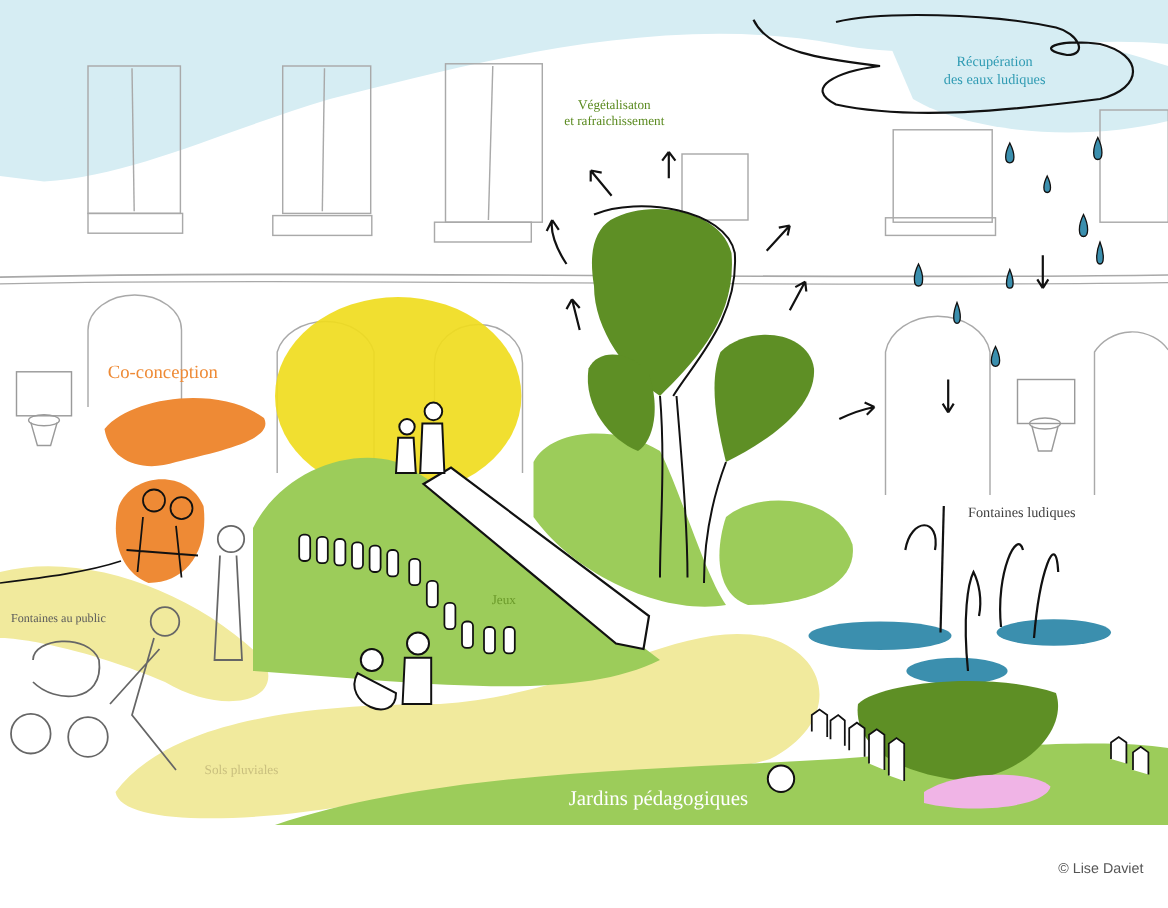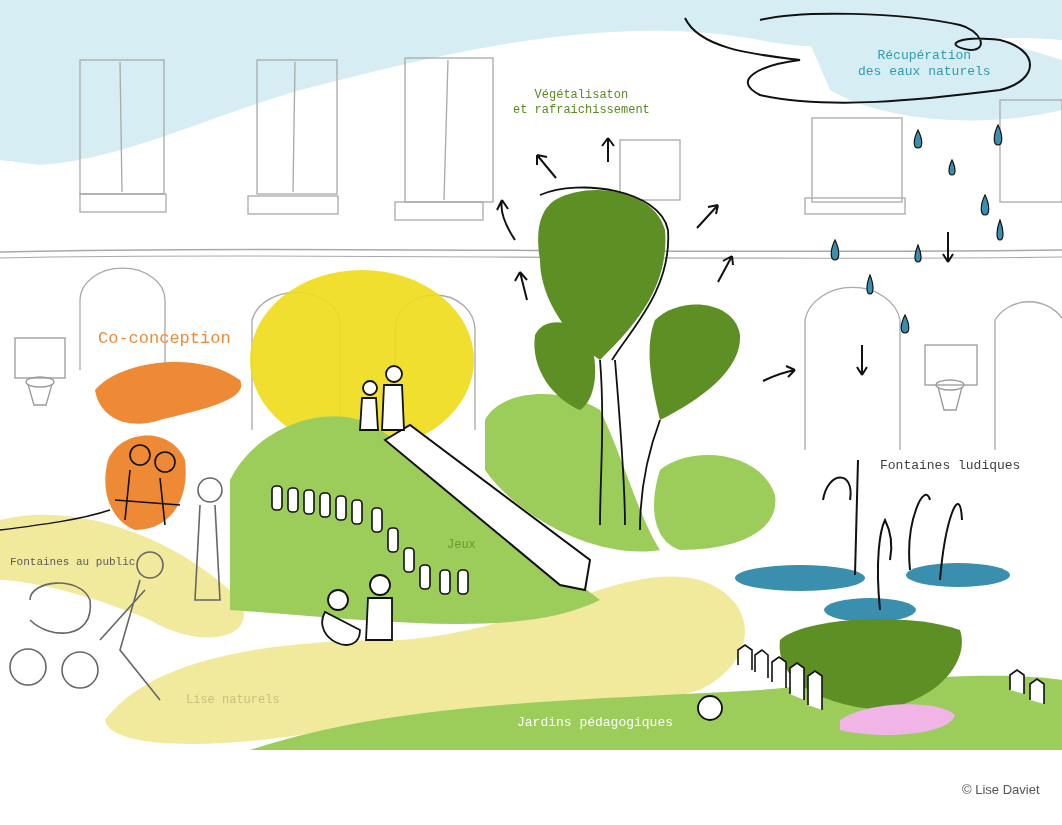--- a/index.html
+++ b/index.html
@@ -1,27 +1,27 @@
 <!DOCTYPE html>
 <html><head>
 <meta charset="utf-8">
 <style>
   html, body { margin: 0; padding: 0; background: #ffffff; }
   body { width: 1062px; height: 825px; position: relative; overflow: hidden;
          font-family: "DejaVu Sans", sans-serif; }
   .canvas { position: absolute; left: 0; top: 0; width: 1062px; height: 825px; }
-  .label { position: absolute; font-family: Liberation Mono, monospace; white-space: nowrap; line-height: 1.25; }
+  .label { position: absolute; font-family: Liberation Serif, serif; white-space: nowrap; line-height: 1.25; }
   .lbl-rain { left: 858px; top: 48px; color: #2f9bb3; font-size: 13px; text-align: center; }
   .lbl-veg { left: 513px; top: 88px; color: #5a8a1f; font-size: 12px; text-align: center; }
   .lbl-co { left: 98px; top: 328px; color: #ee8a35; font-size: 17px; }
   .lbl-open { left: 10px; top: 556px; color: #5b5b5b; font-size: 11px; }
   .lbl-fount { left: 880px; top: 458px; color: #404040; font-size: 13px; }
   .lbl-jeux { left: 447px; top: 538px; color: #6b9a2a; font-size: 12px; }
   .lbl-sols { left: 186px; top: 693px; color: #c9bf7e; font-size: 12px; }
-  .lbl-jard { left: 517px; top: 715px; color: #ffffff; font-size: 13px; }
+  .lbl-jard { left: 517px; top: 715px; color: #ffffff; font-size: 19px; }
   .credit { position: absolute; left: 962px; top: 754px; color: #555; font-size: 13px; font-family: "Liberation Sans", sans-serif; margin-top: 28px; }
 </style>
 </head>
 <body>
 
 <div class="canvas">
   <svg width="1062" height="825" viewBox="0 0 1062 825">
 
     <path d="M0,0 L1062,0 L1062,40 C960,30 860,60 760,40 C600,10 420,60 300,90 C200,120 120,160 40,165 L0,160 Z" fill="#d6edf3"></path>
     <path d="M0,0 L60,0 C90,60 100,90 150,80 L0,110 Z" fill="#d6edf3"></path>
@@ -177,26 +177,26 @@
       <circle cx="140" cy="455" r="10"></circle>
         <circle cx="165" cy="462" r="10"></circle>
       <path d="M130,470 L125,520 M160,478 L165,525 M115,500 L180,505"></path>
     </g>
 
     <path d="M0,530 C40,525 80,520 110,510" stroke="#111" stroke-width="1.5" fill="none"></path>
   </svg>
 
   <div class="label lbl-rain">
     <div>Récupération</div>
-    <div>des eaux naturels</div>
+    <div>des eaux ludiques</div>
   </div>
   <div class="label lbl-veg">
     <div>Végétalisaton</div>
     <div>et rafraichissement</div>
   </div>
   <div class="label lbl-co">Co-conception</div>
   <div class="label lbl-open">Fontaines au public</div>
   <div class="label lbl-fount">Fontaines ludiques</div>
   <div class="label lbl-jeux">Jeux</div>
-  <div class="label lbl-sols">Lise naturels</div>
+  <div class="label lbl-sols">Sols pluviales</div>
   <div class="label lbl-jard">Jardins pédagogiques</div>
   <div class="credit">© Lise Daviet</div>
 </div>
 
 </body></html>

